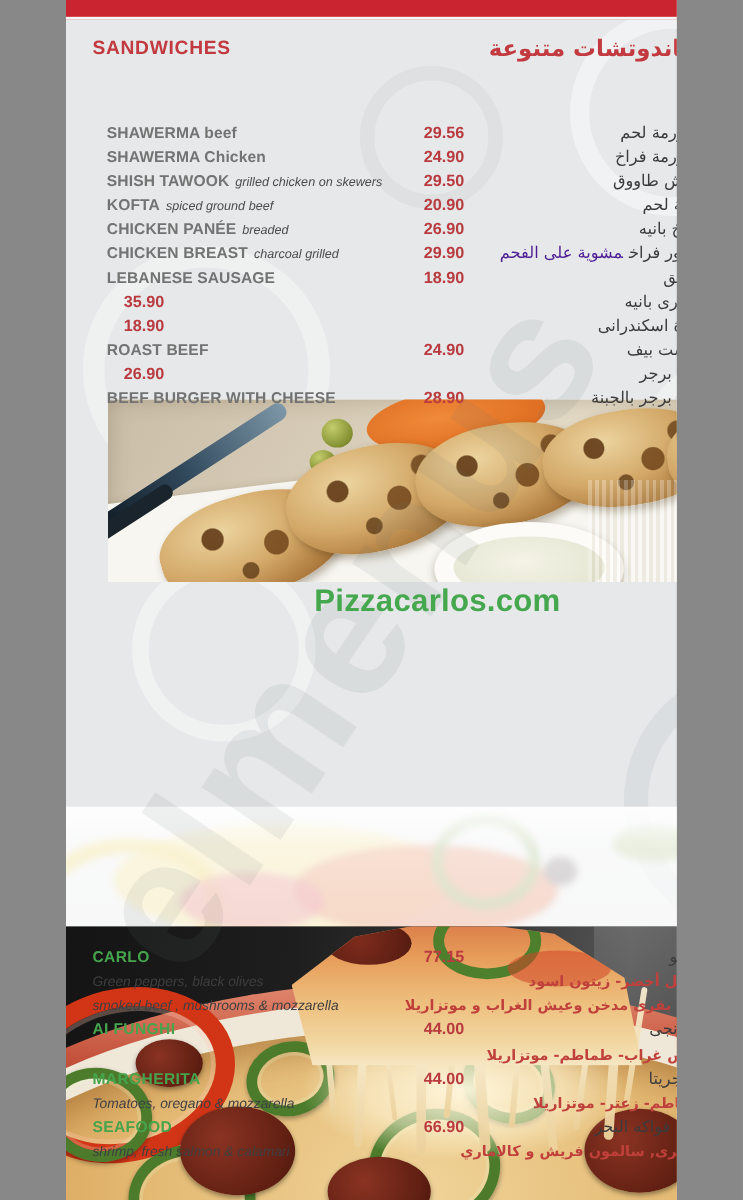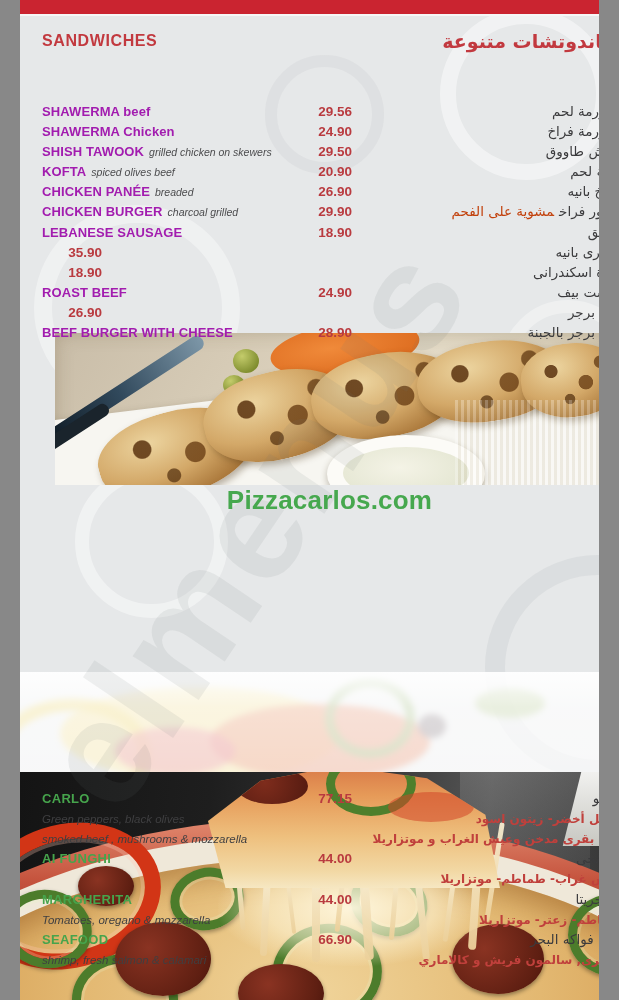--- a/index.html
+++ b/index.html
@@ -1,16 +1,16 @@
 <!DOCTYPE html>
 <html><head>
 <meta charset="utf-8">
 <style>
   html,body{margin:0;padding:0;background:#888;}
-  .page{position:relative;width:579px;height:1000px;margin:0 auto;overflow:hidden;
+  .page{position:relative;width:509px;height:1000px;margin:0 auto;overflow:hidden;
         background:#e6e8e9;font-family:"Liberation Sans",sans-serif;}
   
   .sw{position:absolute;border-radius:50%;pointer-events:none;}
   .sw1{left:420px;top:8px;width:140px;height:140px;border:16px solid rgba(255,255,255,.45);}
   .sw2{left:14px;top:205px;width:170px;height:170px;border:18px solid rgba(255,255,255,.38);}
   .sw3{left:465px;top:555px;width:185px;height:185px;border:20px solid rgba(174,180,184,.18);}
   .sw4{left:55px;top:465px;width:125px;height:125px;border:14px solid rgba(255,255,255,.42);}
   .sw5{left:245px;top:55px;width:95px;height:95px;border:12px solid rgba(174,180,184,.14);}
   .sw6{left:480px;top:300px;width:110px;height:110px;border:13px solid rgba(255,255,255,.35);}
 
@@ -21,27 +21,27 @@
           justify-content:space-between;align-items:center;}
   .title-en{font-size:16px;font-weight:bold;letter-spacing:.6px;color:#c2393f;}
   .title-ar{font-size:19px;font-weight:bold;color:#c2393f;
             font-family:"DejaVu Sans","Liberation Sans",sans-serif;}
 
   .list{position:absolute;left:22px;right:22px;}
   .s-list{top:71px;}
   .p-list{top:517px;}
   .row{display:flex;align-items:baseline;height:20.1px;line-height:20.1px;white-space:nowrap;}
   .en{width:250px;overflow:visible;}
-  .nm{font-size:13px;font-weight:bold;color:#a21caf;letter-spacing:.1px;}
+  .nm{font-size:13px;font-weight:bold;color:#737373;letter-spacing:.1px;margin-left:12px;}
   .ds{font-size:10.5px;font-style:italic;color:#4c4c4e;margin-left:5px;}
   .pr{width:60px;text-align:right;font-size:13.5px;font-weight:bold;color:#b93a3f;}
   .ar{flex:1;text-align:right;direction:rtl;font-size:13.5px;color:#3b3b3d;
       font-family:"DejaVu Sans","Liberation Sans",sans-serif;}
   .ar span + span{margin-right:5px;}
-  .ar-accent{color:#c2410c;margin-left:24px;}
+  .ar-accent{color:#4c1d95;margin-left:24px;}
   .pnm{font-size:13px;font-weight:bold;color:#46a44c;letter-spacing:.3px;}
   .pds{font-size:11.5px;font-style:italic;color:#3f3f41;}
   .ard{color:#c0403c;font-size:12px;font-weight:bold;}
 
   
   .photo1{position:absolute;left:35px;top:333px;width:550px;height:152px;overflow:hidden;
           background:linear-gradient(120deg,#c9bda8 0%,#d6cbb6 30%,#e3dac6 62%,#cfc4ad 100%);
           box-shadow:inset 0 0 18px rgba(90,70,40,.25);z-index:2;}
   .mat{position:absolute;right:0;bottom:0;width:150px;height:85px;opacity:.5;
        background:repeating-linear-gradient(90deg,rgba(255,255,255,.55) 0 3px,rgba(180,165,130,.3) 3px 6px);}
@@ -170,31 +170,31 @@
       <div class="en"><span class="nm">SHAWERMA Chicken</span><span class="ds"></span></div>
       <div class="pr">24.90</div>
       <div class="ar">شاورمة فراخ</div>
     </div>
     <div class="row">
       <div class="en"><span class="nm">SHISH TAWOOK</span><span class="ds">grilled chicken on skewers</span></div>
       <div class="pr">29.50</div>
       <div class="ar">شيش طاووق</div>
     </div>
     <div class="row">
-      <div class="en"><span class="nm">KOFTA</span><span class="ds">spiced olives beef</span></div>
+      <div class="en"><span class="nm">KOFTA</span><span class="ds">spiced ground beef</span></div>
       <div class="pr">20.90</div>
       <div class="ar">كفتة لحم</div>
     </div>
     <div class="row">
       <div class="en"><span class="nm">CHICKEN PANÉE</span><span class="ds">breaded</span></div>
       <div class="pr">26.90</div>
       <div class="ar">فراخ بانيه</div>
     </div>
     <div class="row">
-      <div class="en"><span class="nm">CHICKEN BURGER</span><span class="ds">charcoal grilled</span></div>
+      <div class="en"><span class="nm">CHICKEN BREAST</span><span class="ds">charcoal grilled</span></div>
       <div class="pr">29.90</div>
       <div class="ar"><span>صدور فراخ</span><span class="ar-accent">مشوية على الفحم</span></div>
     </div>
     <div class="row">
       <div class="en"><span class="nm">LEBANESE SAUSAGE</span><span class="ds"></span></div>
       <div class="pr">18.90</div>
       <div class="ar">مقانق</div>
     </div>
     <div class="row">
       <div class="pr">35.90</div>

